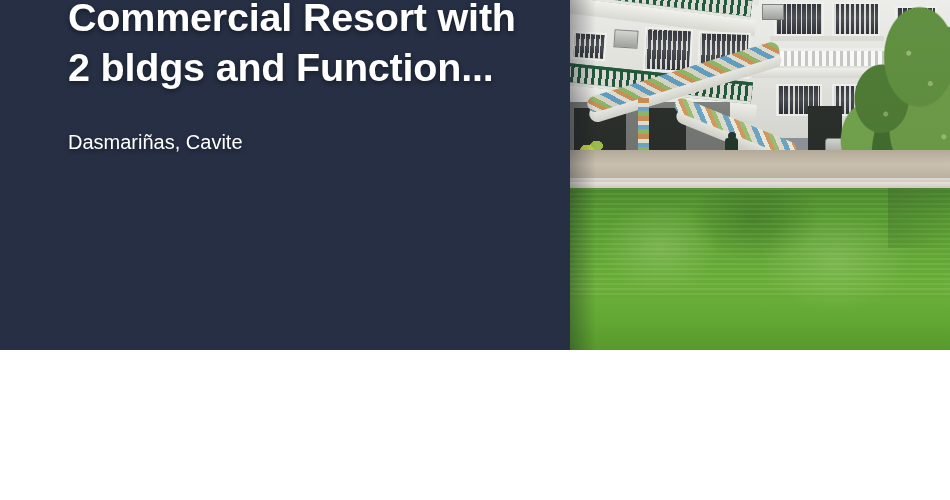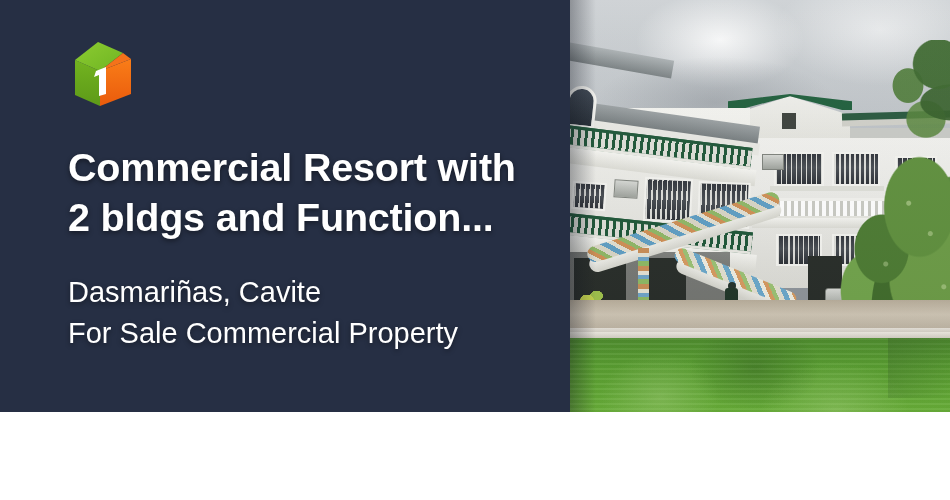--- a/index.html
+++ b/index.html
@@ -8,24 +8,25 @@
     background: #ffffff;
   }
   body {
     font-family: "Liberation Sans", sans-serif;
     -webkit-font-smoothing: antialiased;
   }
 
   #card {
     position: relative;
     width: 950px;
-    height: 412px;
+    height: 350px;
     overflow: hidden;
     display: flex;
     background: #262f44;
+    align-items: flex-end;
   }
 
   
   #info-panel {
     position: relative;
     width: 570px;
     height: 500px;
     flex: 0 0 570px;
     background: #262f44;
     box-sizing: border-box;
@@ -59,21 +60,21 @@
     white-space: pre-line;
   }
 
   #meta-list {
     position: absolute;
     left: 68px;
     top: 272px;
     width: 470px;
   }
   .meta-line {
-    font-size: 29px;
+    font-size: 20px;
     line-height: 41px;
     font-weight: normal;
     color: #ffffff;
     text-shadow: 0 2px 5px rgba(0,0,0,0.40);
     white-space: nowrap;
   }
 
   
   #panel-shadow {
     position: absolute;
@@ -406,21 +407,20 @@
 
         <polygon points="28,33 38,29 38,56 31,58 31,37 26,39" fill="#ffffff"></polygon>
       </svg>
     </div>
 
     <h1 id="listing-title">Commercial Resort with
 2 bldgs and Function...</h1>
 
     <div id="meta-list">
       <div class="meta-line">Dasmariñas, Cavite</div>
-      <div class="meta-line">For Sale Commercial Property</div>
     </div>
 
   </div>
 
   <div id="panel-shadow"></div>
 
   <div id="property-photo">
 
     <div class="sky"></div>
     <div class="cloud-dark"></div>

